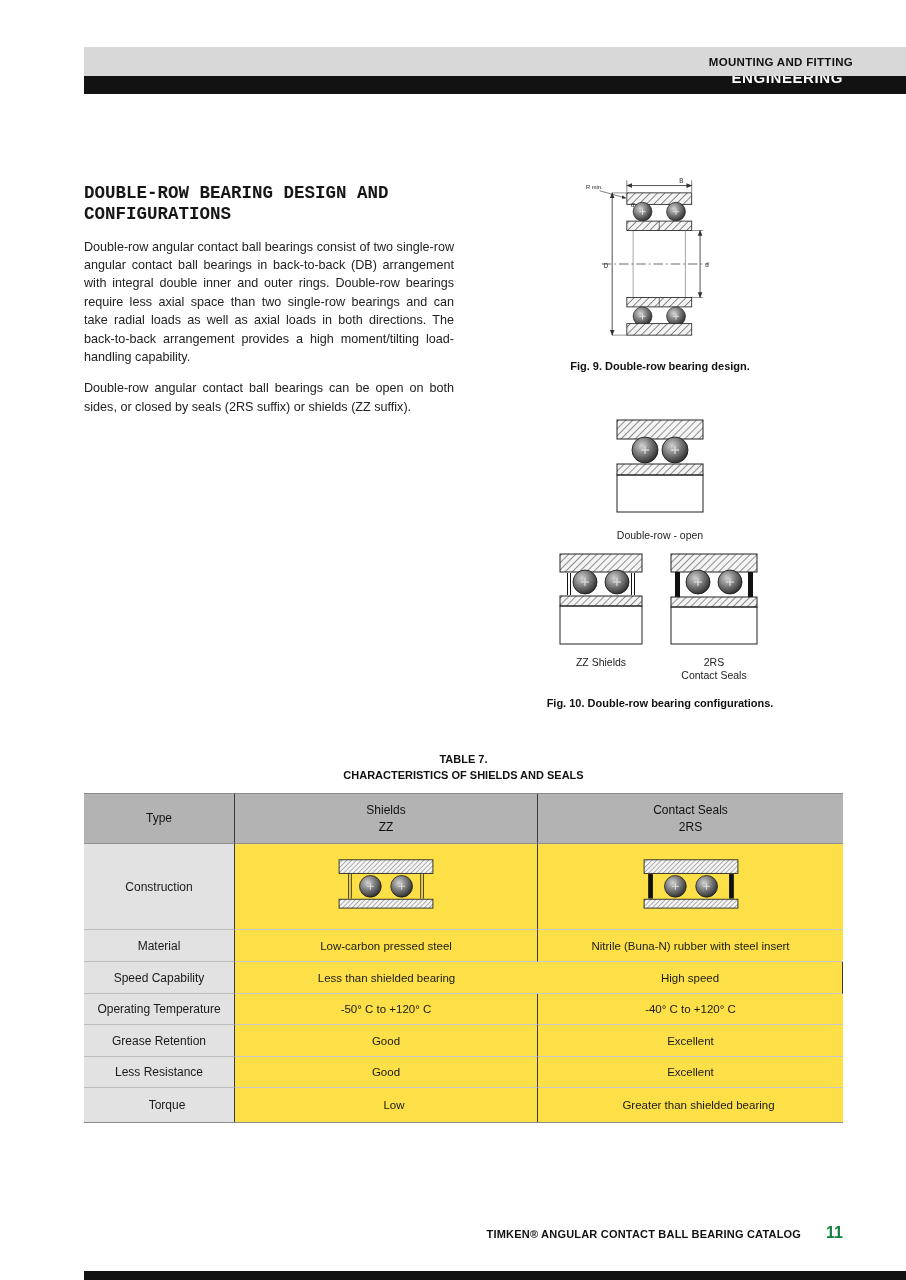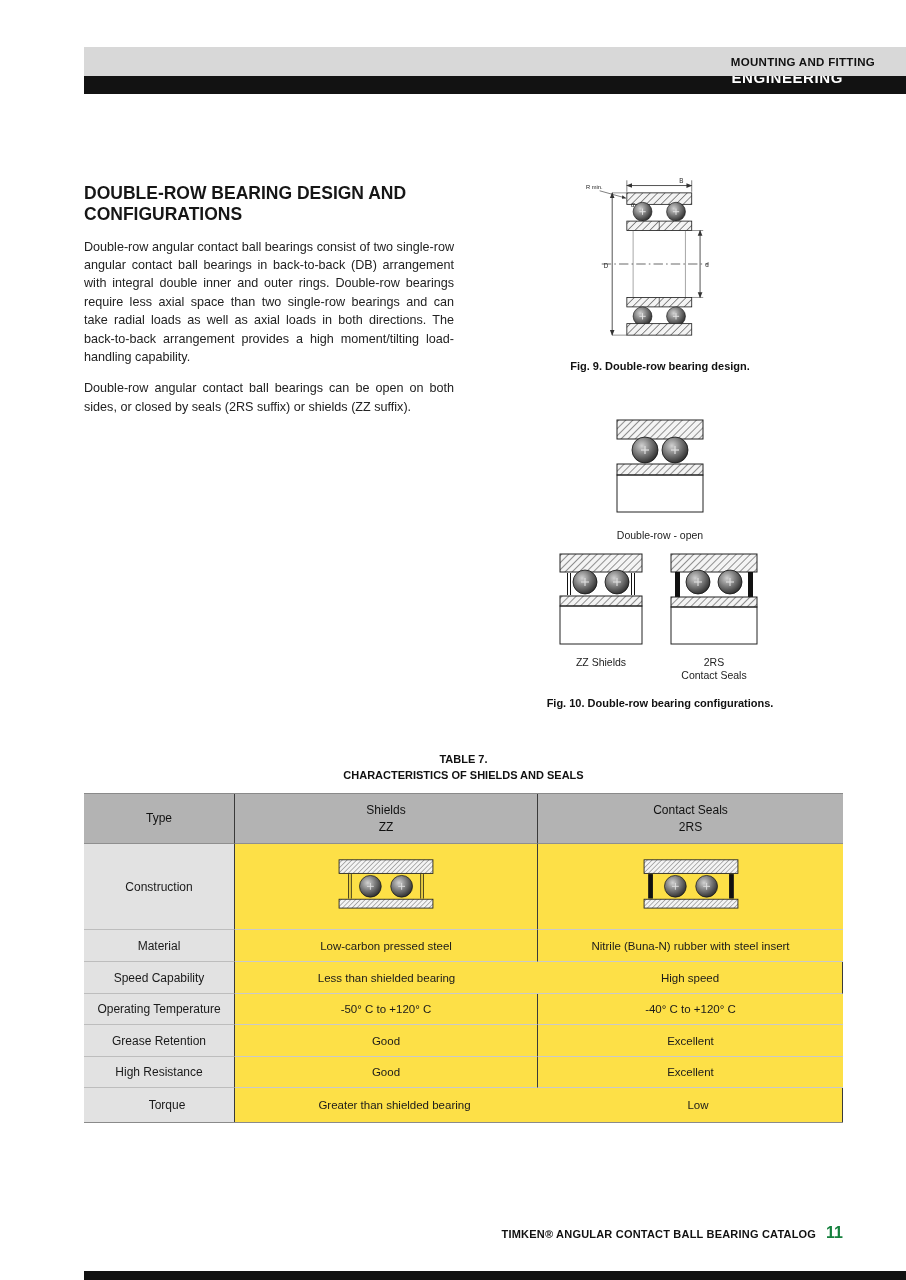--- a/index.html
+++ b/index.html
@@ -15,27 +15,27 @@
   .topbar {
     position:absolute; left:84px; top:0; width:822px; height:47px;
     background:#121212; display:flex; align-items:flex-end; justify-content:flex-end;
     padding:0 63px 8px 0;
     margin-top:47px;
   }
   .topbar .t { color:#fff; font-weight:bold; font-size:15px; letter-spacing:.6px; }
   .subbar {
     position:absolute; left:84px; top:47px; width:822px; height:29px;
     background:#d8d8d8; display:flex; align-items:center; justify-content:flex-end;
-    padding-right:31px;
+    padding-right:53px;
   }
   .subbar .t { font-weight:bold; font-size:11.5px; letter-spacing:.3px; color:#111; }
 
   
   .leftcol { position:absolute; left:84px; top:183px; width:370px; }
-  .leftcol h1 { font-size:17.5px; line-height:1.22; font-weight:bold; color:#161616; margin-bottom:12px; }
+  .leftcol h1 { font-size:17.5px; line-height:1.22; font-weight:bold; color:#161616; margin-bottom:12px;font-family:Liberation Mono, monospace; }
   .leftcol p { font-size:12.6px; line-height:1.46; text-align:justify; color:#222; margin-bottom:13px; }
 
   
   .figwrap { position:absolute; }
   .caption { position:absolute; font-weight:bold; font-size:11px; text-align:center; color:#111; }
   .figlabel { position:absolute; font-size:10.5px; text-align:center; color:#222; line-height:1.25; }
   .pre { white-space:pre-line; }
   svg { display:block; }
 
   
@@ -51,21 +51,21 @@
     border-top:1px solid #8a8a8a; border-bottom:1px solid #8a8a8a;
   }
   .t7 > div { display:flex; align-items:center; justify-content:center; text-align:center; }
   .th { background:#b3b3b3; font-size:12px; color:#111; line-height:1.35; border-bottom:1px solid #8f8f8f; }
   .tl { background:#e2e2e2; font-size:12px; color:#1a1a1a; border-bottom:1px solid #bdbdbd; }
   .tv { background:#fde047; font-size:11.5px; color:#1a1a1a; border-bottom:1px solid #c9c9c9; }
   .c1, .c2 { border-right:1px solid #3a3a3a; }
   .lastrow { border-bottom:none !important;padding-left:16px; }
 
   
-  .footer { position:absolute; top:1224px; right:63px; display:flex; align-items:baseline; gap:10px; }
+  .footer { position:absolute; top:1224px; right:63px; display:flex; align-items:baseline; gap:25px; }
   .footer .cat { font-weight:bold; font-size:11px; letter-spacing:.2px; color:#111; }
   .footer .pg  { font-weight:bold; font-size:16px; color:#15803d; }
   .bottombar { position:absolute; left:84px; bottom:0; width:822px; height:9px; background:#121212; }
 </style>
 </head>
 <body>
 
 <svg width="0" height="0" style="position:absolute" aria-hidden="true">
   <defs>
     <pattern id="hatch" patternUnits="userSpaceOnUse" width="5" height="5" patternTransform="rotate(45)">
@@ -255,27 +255,27 @@
     <div class="tv c2">High speed</div>
 
     <div class="tl c1">Operating Temperature</div>
     <div class="tv c2">-50° C to +120° C</div>
     <div class="tv">-40° C to +120° C</div>
 
     <div class="tl c1">Grease Retention</div>
     <div class="tv c2">Good</div>
     <div class="tv">Excellent</div>
 
-    <div class="tl c1">High Resistance</div>
+    <div class="tl c1">Less Resistance</div>
     <div class="tv c2">Good</div>
     <div class="tv">Excellent</div>
 
     <div class="tl c1 lastrow">Torque</div>
+    <div class="tv c2 lastrow">Low</div>
     <div class="tv lastrow">Greater than shielded bearing</div>
-    <div class="tv c2 lastrow">Low</div>
   </div>
 
   <div class="footer">
     <span class="cat">TIMKEN® ANGULAR CONTACT BALL BEARING CATALOG</span>
     <span class="pg">11</span>
   </div>
   <div class="bottombar"></div>
 
 </div>
 

